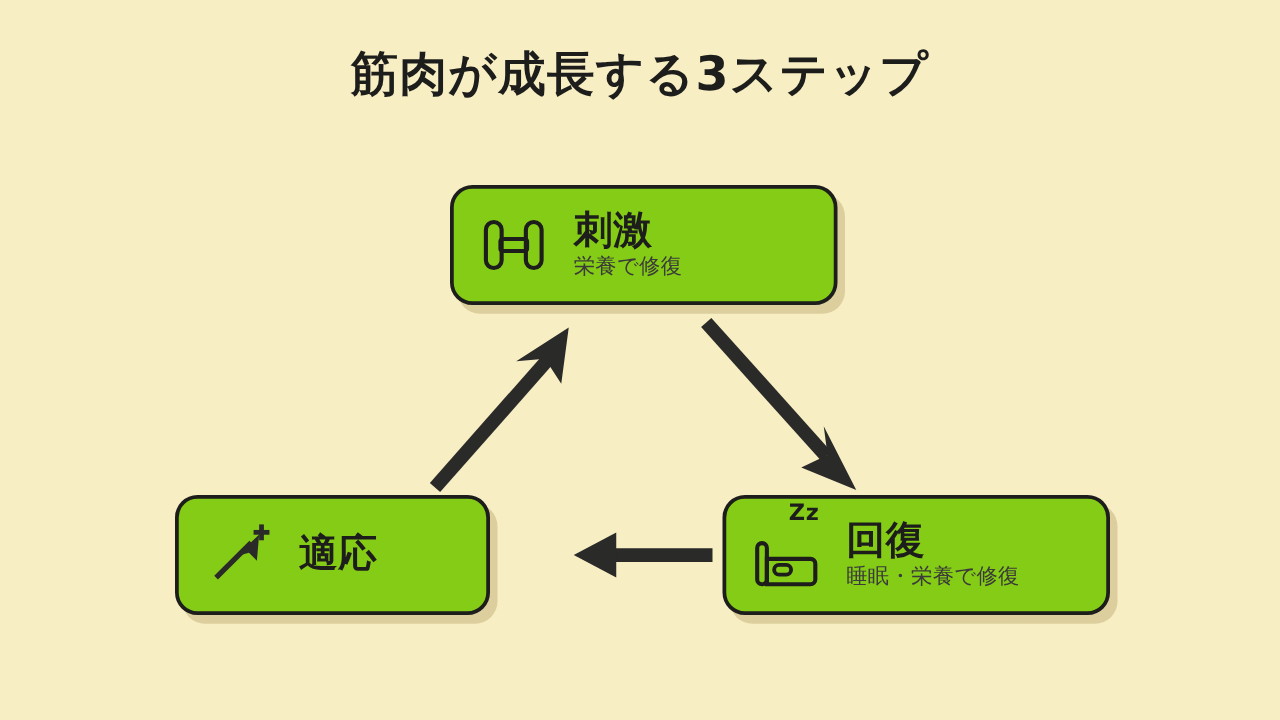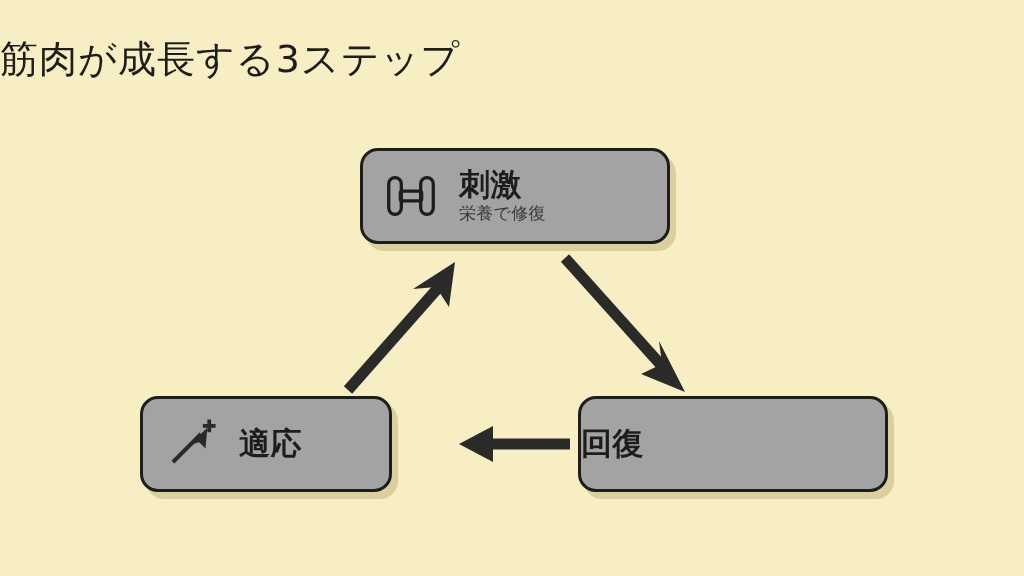--- a/index.html
+++ b/index.html
@@ -20,42 +20,42 @@
     height: 576px;
     background: #f7eec4;
   }
 
   
   #page-title {
     position: absolute;
     left: 0;
     top: 36px;
     width: 1024px;
-    text-align: left;
+    text-align: center;
     font-size: 38px;
-    font-weight: 400;
+    font-weight: 700;
     letter-spacing: 1px;
     color: #1d1d1b;
     line-height: 1.25;
   }
 
   
   #arrow-layer {
     position: absolute;
     left: 0;
     top: 0;
     width: 1024px;
     height: 576px;
   }
 
   
   .card {
     position: absolute;
     box-sizing: border-box;
-    background: #a3a3a3;
+    background: #84cc16;
     border: 3px solid #1d1d1b;
     border-radius: 18px;
     box-shadow: 6px 7px 0 0 rgba(198, 182, 126, 0.55);
     display: flex;
     flex-direction: row;
     align-items: center;
   }
   #card-stimulus {
     left: 360px;
     top: 148px;
@@ -194,20 +194,32 @@
       </svg>
     </div>
 
     <div class="card-text">
       <div class="card-title">適応</div>
     </div>
   </div>
 
   <div class="card" id="card-recovery">
 
+    <div class="card-icon">
+      <span class="zz-mark">Zz</span>
+      <svg viewBox="0 0 64 64" width="62" height="62" style="margin-top:12px" xmlns="http://www.w3.org/2000/svg" aria-hidden="true">
+
+        <rect x="8" y="16" width="8" height="34" rx="4" ry="4" fill="none" stroke="#1d1d1b" stroke-width="3.4"></rect>
+
+        <path d="M16 29 H52 a4 4 0 0 1 4 4 V46 a4 4 0 0 1 -4 4 H16 Z" fill="none" stroke="#1d1d1b" stroke-width="3.4"></path>
+
+        <rect x="22" y="34" width="14" height="8" rx="4" ry="4" fill="none" stroke="#1d1d1b" stroke-width="3.2"></rect>
+      </svg>
+    </div>
 
     <div class="card-text">
       <div class="card-title">回復</div>
+      <div class="card-sub">睡眠・栄養で修復</div>
     </div>
   </div>
 
 
 </div>
 
 </body></html>

